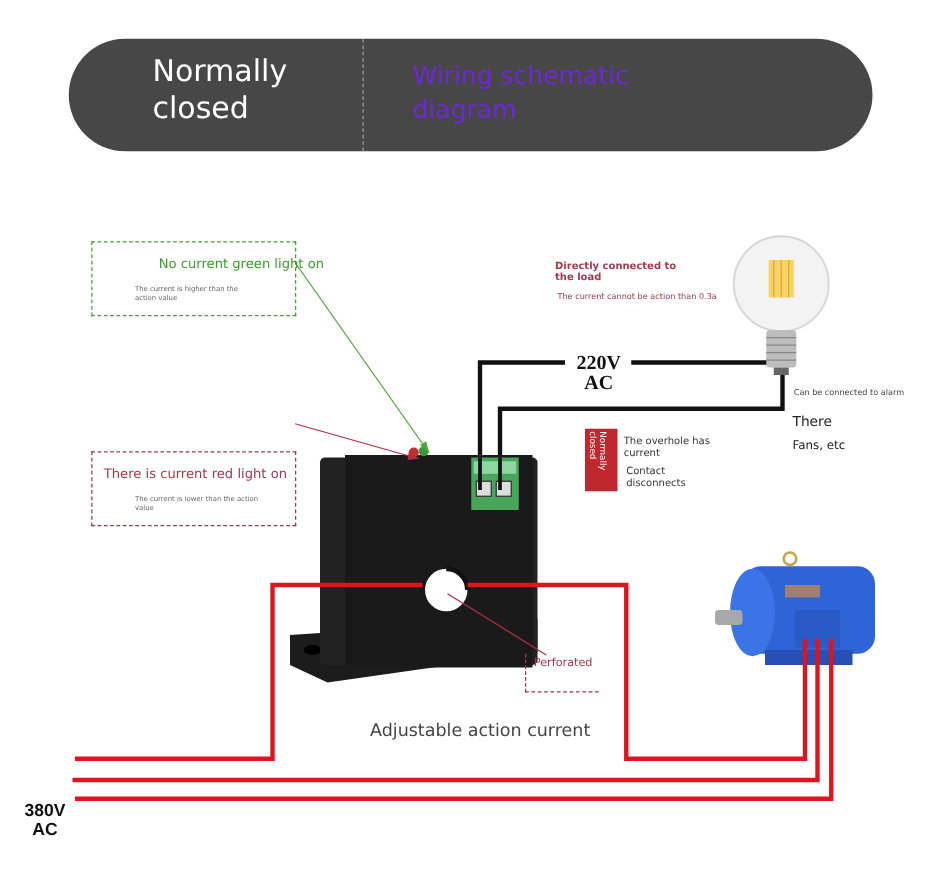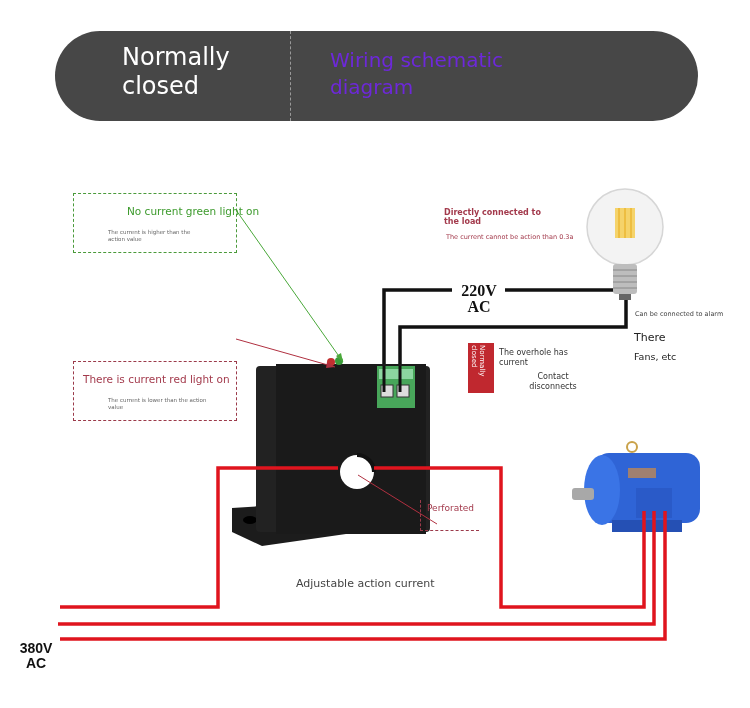--- a/index.html
+++ b/index.html
@@ -26,25 +26,25 @@
     .v220 { left: 456px; top: 283px; font-family: Liberation Serif, serif; font-weight: bold; font-size: 16px; line-height: 16px; text-align: center; width: 46px; color: #111; }
     .v380 { left: 16px; top: 609px; font-family: "Liberation Sans", sans-serif; font-weight: bold; font-size: 14px; line-height: 15px; text-align: center; width: 40px; color: #111; margin-top: 32px; }
 
     .alarm-small { left: 635px; top: 310px; font-size: 6.5px; line-height: 8px; color: #444; width: 90px; }
     .alarm-buzzer { left: 634px; top: 331px; font-size: 11px; color: #222; }
     .alarm-fans { left: 634px; top: 351px; font-size: 9.5px; color: #222; }
 
     .nc-badge { left: 468px; top: 343px; width: 26px; height: 50px; background: #c0282f; }
     .nc-badge-text { position: absolute; left: 2px; top: 2px; color: #fff; font-size: 7px; line-height: 8px; writing-mode: vertical-rl; white-space: pre; }
     .nc-line1 { left: 499px; top: 348px; font-size: 8px; line-height: 10px; color: #333; width: 80px; }
-    .nc-line2 { left: 513px; top: 372px; font-size: 8px; line-height: 10px; color: #333; width: 80px; text-align: center; }
+    .nc-line2 { left: 501px; top: 372px; font-size: 8px; line-height: 10px; color: #333; width: 80px; }
 
-    .perf-box { left: 420px; top: 500px; width: 58px; height: 30px; border-left: 1px dashed #9b3a4a; border-bottom: 1px dashed #9b3a4a; }
+    .perf-box { left: 420px; top: 523px; width: 58px; height: 30px; border-left: 1px dashed #9b3a4a; border-bottom: 1px dashed #9b3a4a; }
     .perf-text { position: absolute; left: 6px; top: 2px; font-size: 9px; line-height: 12px; color: #a33a4c; width: 52px; word-break: break-all; }
-    .adjust { left: 296px; top: 577px; font-size: 11px; color: #444; }
+    .adjust { left: 296px; top: 577px; font-size: 14px; color: #444; }
   </style>
 </head>
 <body>
 
 <div class="abs pill"></div>
 <div class="abs pill-divider"></div>
 <div class="abs pill-left" style="white-space:pre;">Normally
 closed</div>
 <div class="abs pill-right" style="white-space:pre;">Wiring schematic
 diagram</div>

